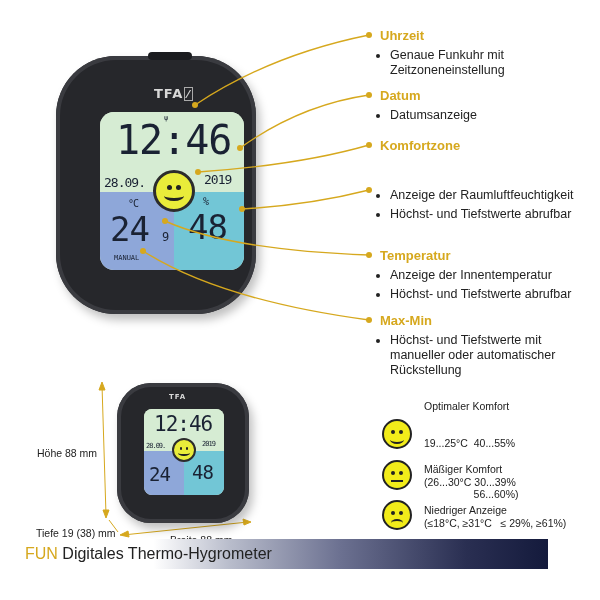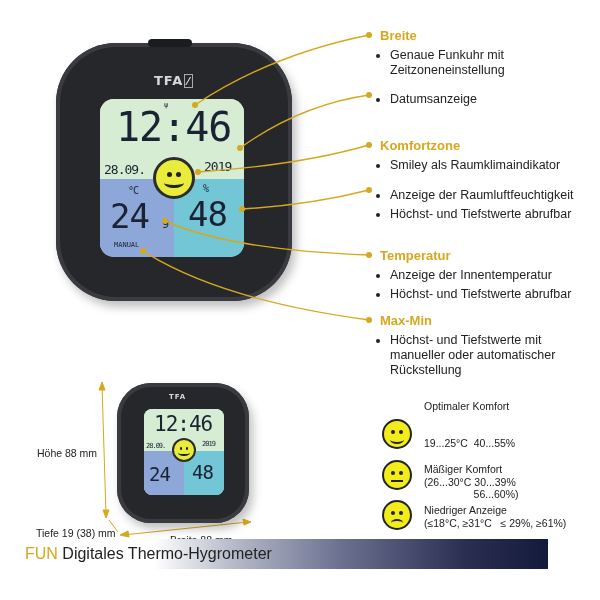--- a/index.html
+++ b/index.html
@@ -28,21 +28,21 @@
   .leg-face .eye{position:absolute;width:4px;height:4px;border-radius:50%;background:#222;top:9px;}
   .leg-text{position:absolute;font-size:10.5px;line-height:12px;color:#222;white-space:pre;}
   .dim{position:absolute;font-size:10.5px;color:#222;}
   .footer{position:absolute;left:0;top:539px;width:548px;height:30px;background:linear-gradient(to right,#fff 0%,#fff 28%,#b8bccb 42%,#6c7191 62%,#2a2f52 85%,#141a3c 100%);}
   .footer-text{position:absolute;left:25px;top:5px;font-size:16px;line-height:20px;color:#222;}
   .footer-text .brand{color:#d6a81e;}
 </style>
 </head>
 <body>
 
-<div class="dev" style="left:56px;top:43px;width:236px;height:258px;">
+<div class="dev" style="left:56px;top:56px;width:200px;height:258px;">
   <div class="dev-top" style="left:92px;top:-4px;width:44px;height:8px;"></div>
   <div class="logo" style="left:98px;top:30px;font-size:13px;">
     <b>TFA</b><span>⁄</span>
   </div>
   <div class="screen" style="left:44px;top:56px;width:144px;height:158px;">
     <div class="scr-top" style="height:80px;"></div>
     <div class="scr-bl" style="width:74px;height:78px;"></div>
     <div class="scr-br" style="width:70px;height:78px;"></div>
     <div class="lcd" style="left:64px;top:2px;font-size:7px;">ψ</div>
     <div class="lcd" style="left:16px;top:6px;font-size:40px;line-height:44px;font-weight:300;">12:46</div>
@@ -91,35 +91,33 @@
     <polygon points="102,382 99,390 105,390"></polygon>
     <polygon points="106,518 103,510 109,510"></polygon>
     <line x1="109" y1="520" x2="118" y2="532"></line>
     <line x1="123" y1="535" x2="248" y2="522"></line>
     <polygon points="120,535 128,531 129,537"></polygon>
     <polygon points="251,522 243,519 244,525"></polygon>
   </g>
 </svg>
 
 <div class="ann" style="top:28px;">
-  <div class="ann-title" style="margin-left:12px;">Breite</div>
+  <div class="ann-title" style="margin-left:12px;">Uhrzeit</div>
   <ul>
       <li style="width:160px;">Genaue Funkuhr mit Zeitzoneneinstellung</li>
     </ul>
 </div>
 <div class="ann" style="top:88px;">
+  <div class="ann-title" style="margin-left:12px;">Datum</div>
   <ul>
       <li>Datumsanzeige</li>
     </ul>
 </div>
 <div class="ann" style="top:138px;">
   <div class="ann-title" style="margin-left:12px;">Komfortzone</div>
-  <ul>
-      <li>Smiley als Raumklimaindikator</li>
-    </ul>
 </div>
 <div class="ann" style="top:184px;">
   <ul>
     <li>Anzeige der Raumluftfeuchtigkeit</li>
     <li>Höchst- und Tiefstwerte abrufbar</li>
   </ul>
 </div>
 <div class="ann" style="top:248px;">
   <div class="ann-title" style="margin-left:12px;">Temperatur</div>
   <ul>

